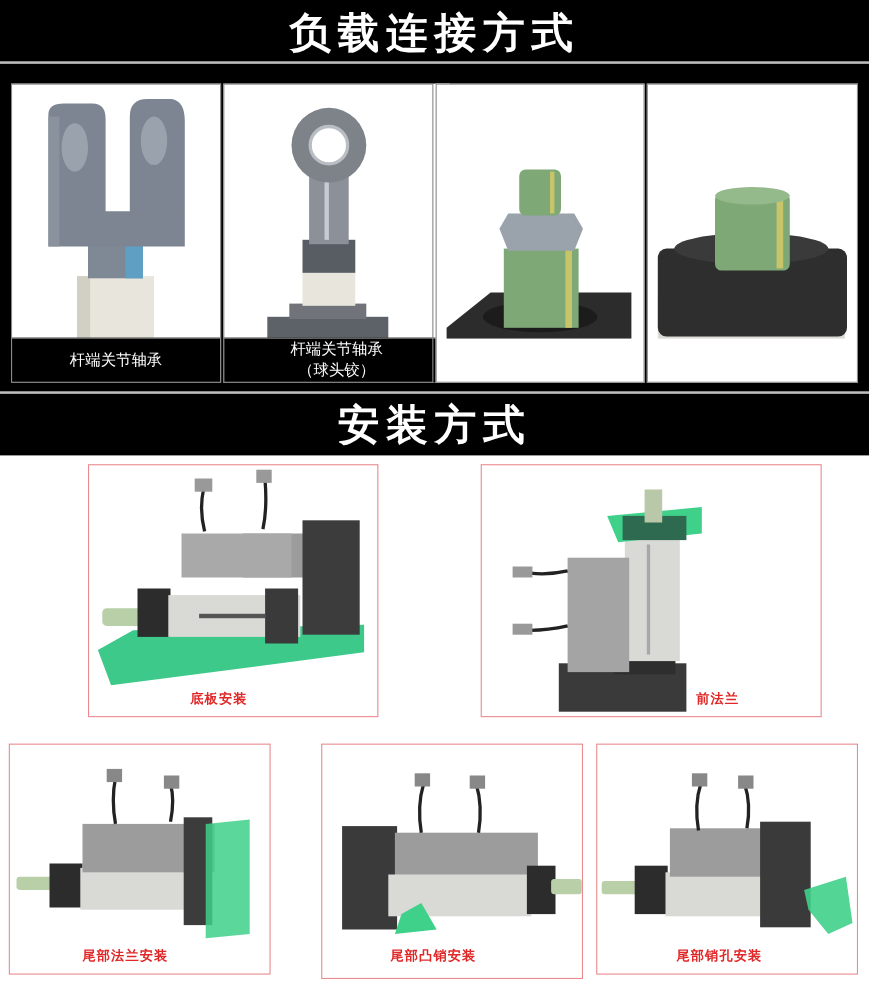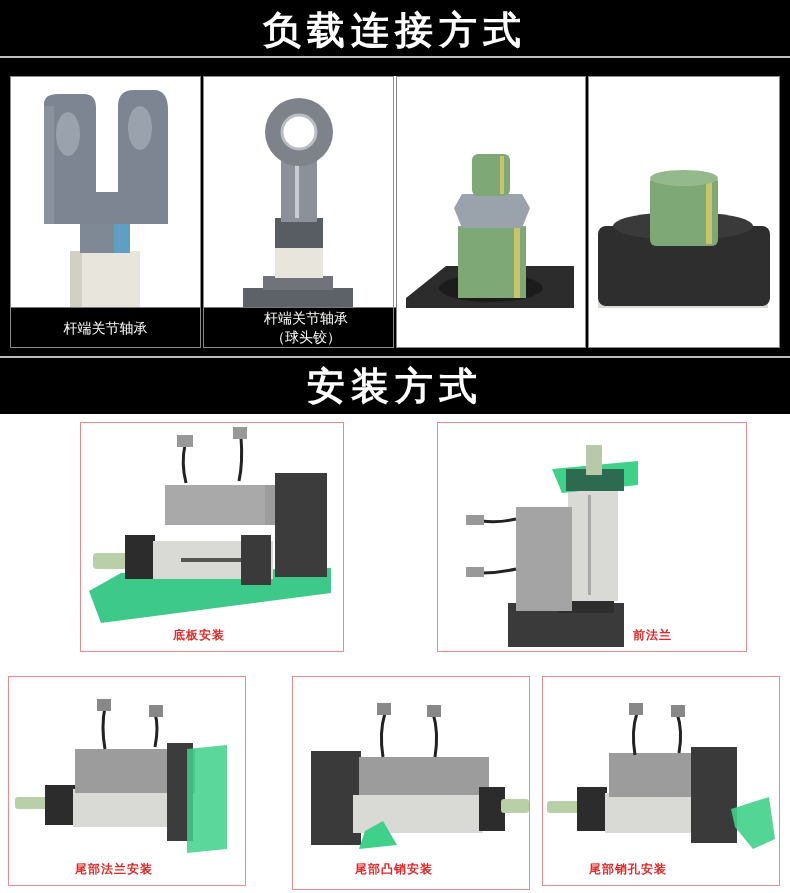--- a/index.html
+++ b/index.html
@@ -180,14 +180,14 @@
     <rect x="34" y="110" width="30" height="44" fill="#2c2c2c"></rect>
     <rect x="62" y="116" width="100" height="40" fill="#d9d9d6"></rect>
     <rect x="66" y="76" width="110" height="44" fill="#9c9c9c"></rect>
     <rect x="148" y="70" width="46" height="96" fill="#3a3a3a"></rect>
     <polygon points="188,132 226,120 232,162 210,172 192,150" fill="#3fd08a" opacity="0.9"></polygon>
     <path d="M92 78 Q88 54 94 36" stroke="#222" stroke-width="3" fill="none"></path>
     <path d="M136 76 Q140 54 134 36" stroke="#222" stroke-width="3" fill="none"></path>
     <rect x="86" y="26" width="14" height="12" fill="#888"></rect>
     <rect x="128" y="28" width="14" height="12" fill="#888"></rect>
   </svg>
-  <div class="cap" style="left:46px; top:184px;">尾部销孔安装</div>
+  <div class="cap" style="left:72px; top:184px;">尾部销孔安装</div>
 </div>
 
 </body></html>

